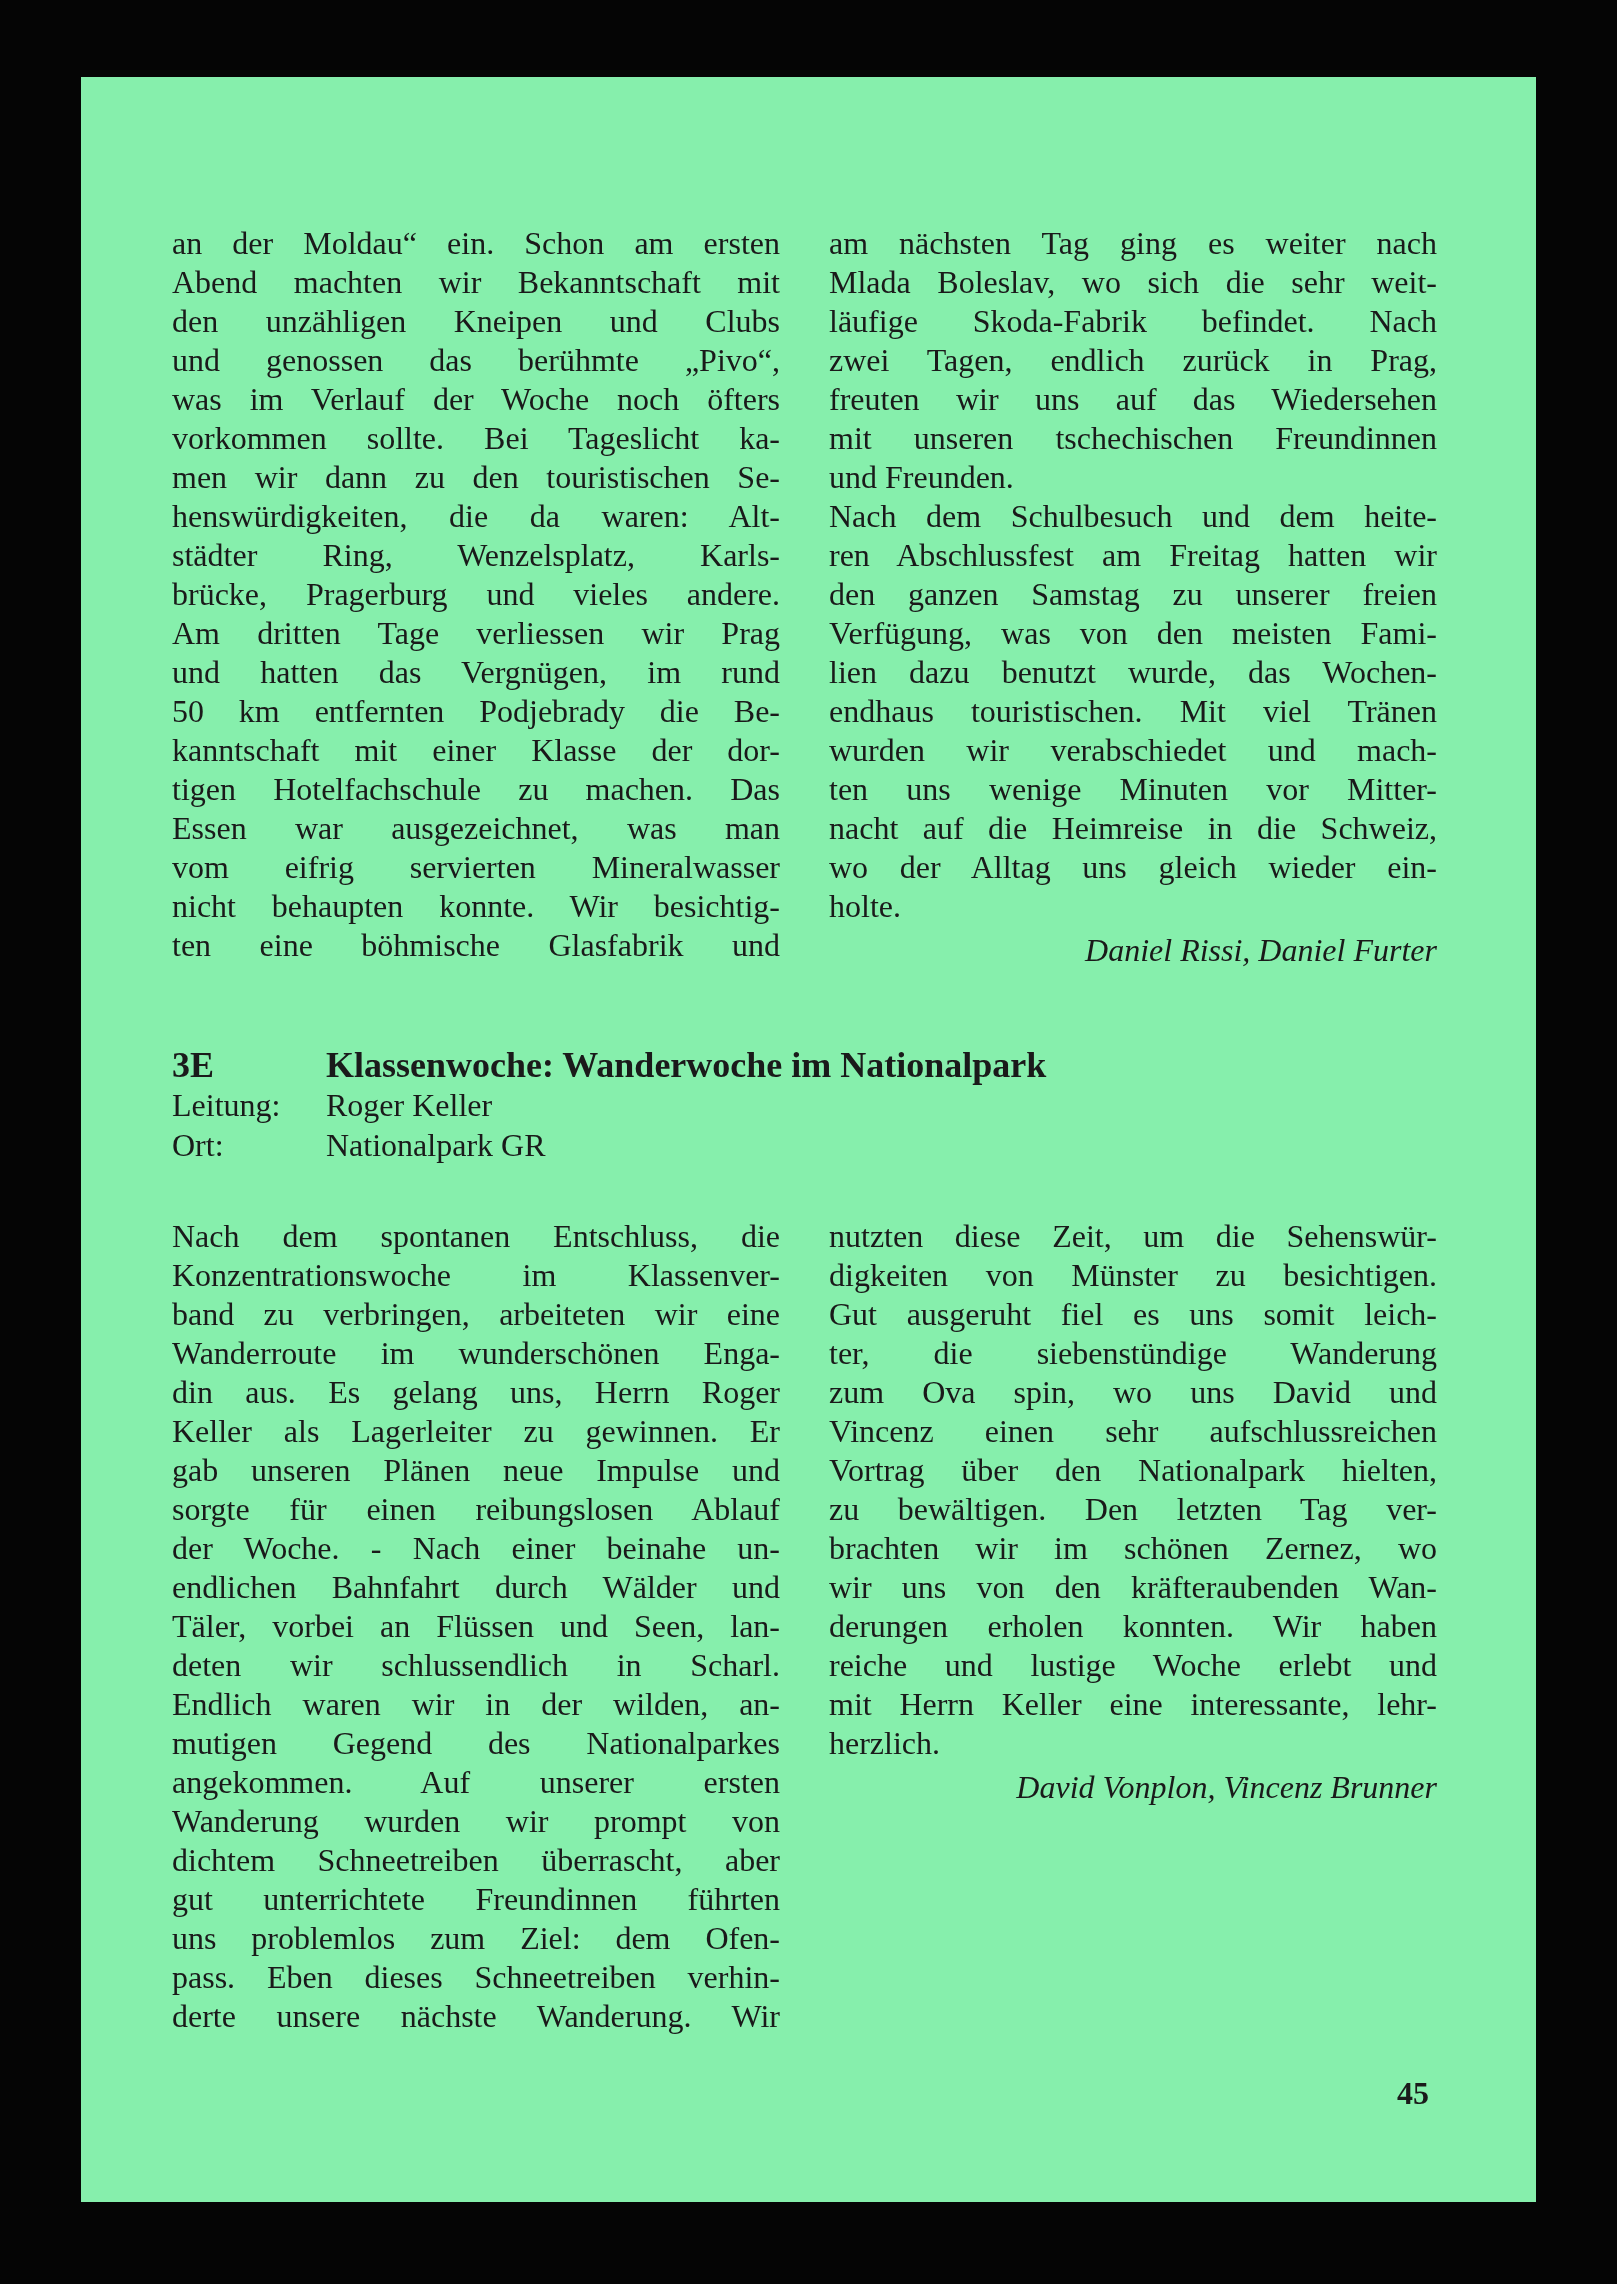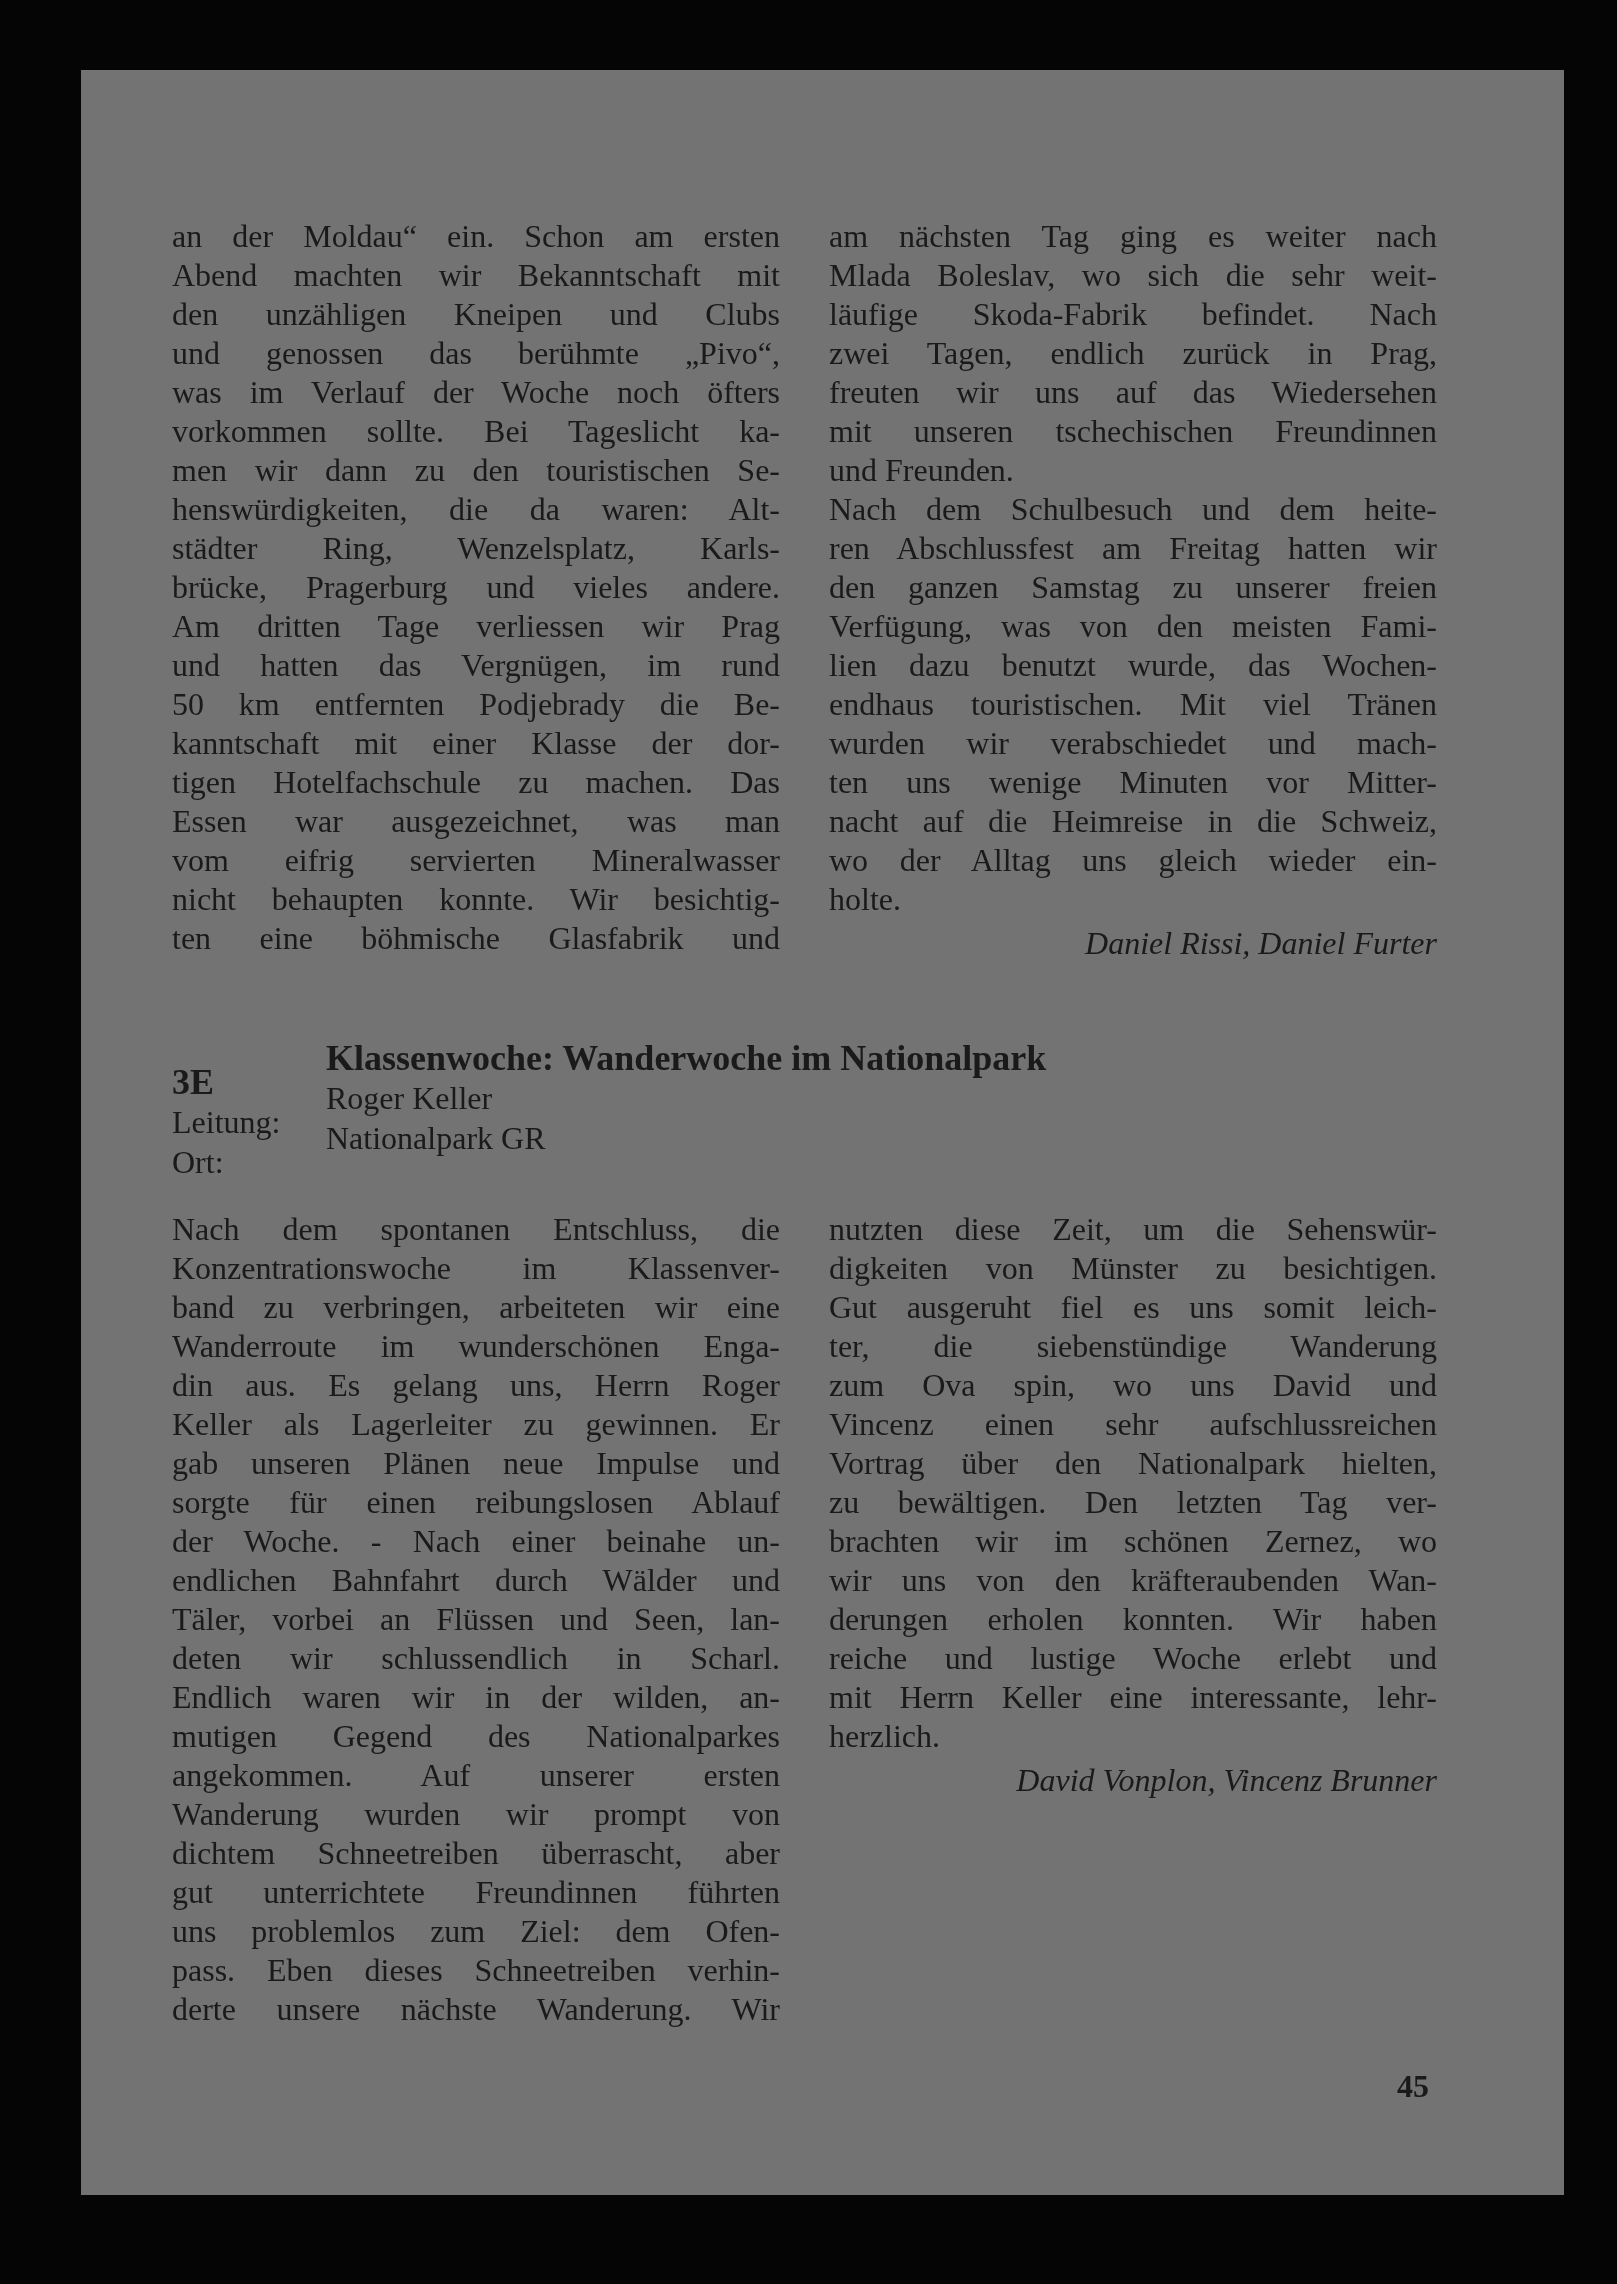--- a/index.html
+++ b/index.html
@@ -6,24 +6,23 @@
   body {
     width: 1618px; height: 2284px;
     background: #050505;
     position: relative;
     overflow: hidden;
     font-family: "Liberation Serif", "DejaVu Serif", serif;
     color: #1a1a1a;
   }
   .page {
     position: absolute;
-    left: 81px; top: 70px;
+    left: 81px; top: 77px;
     width: 1455px; height: 2125px;
-    background: #737373;
-    padding-left: 28px;
+    background: #86efac;
   }
   .col {
     position: absolute;
     width: 608px;
     font-size: 32px;
     line-height: 39px;
   }
   .col .line {
     display: block;
     text-align: justify;
@@ -40,21 +39,21 @@
     margin-top: 4.9px;
     height: 39px;
   }
   .heading {
     position: absolute;
     left: 91px; top: 968px;
     font-size: 35px;
     line-height: 40px;
   }
   .heading .row { display: flex; height: 40px; }
-  .heading .label { width: 154px; margin-top: 24px; }
+  .heading .label { width: 154px; }
   .heading .row.title { font-weight: bold; font-size: 36px; }
   .heading .row.title .label { font-weight: bold; }
   .heading .row.meta { font-size: 32px; }
   .pagenum {
     position: absolute;
     left: 1316px; top: 1998px;
     font-weight: bold;
     font-size: 32px;
   }
 </style>

